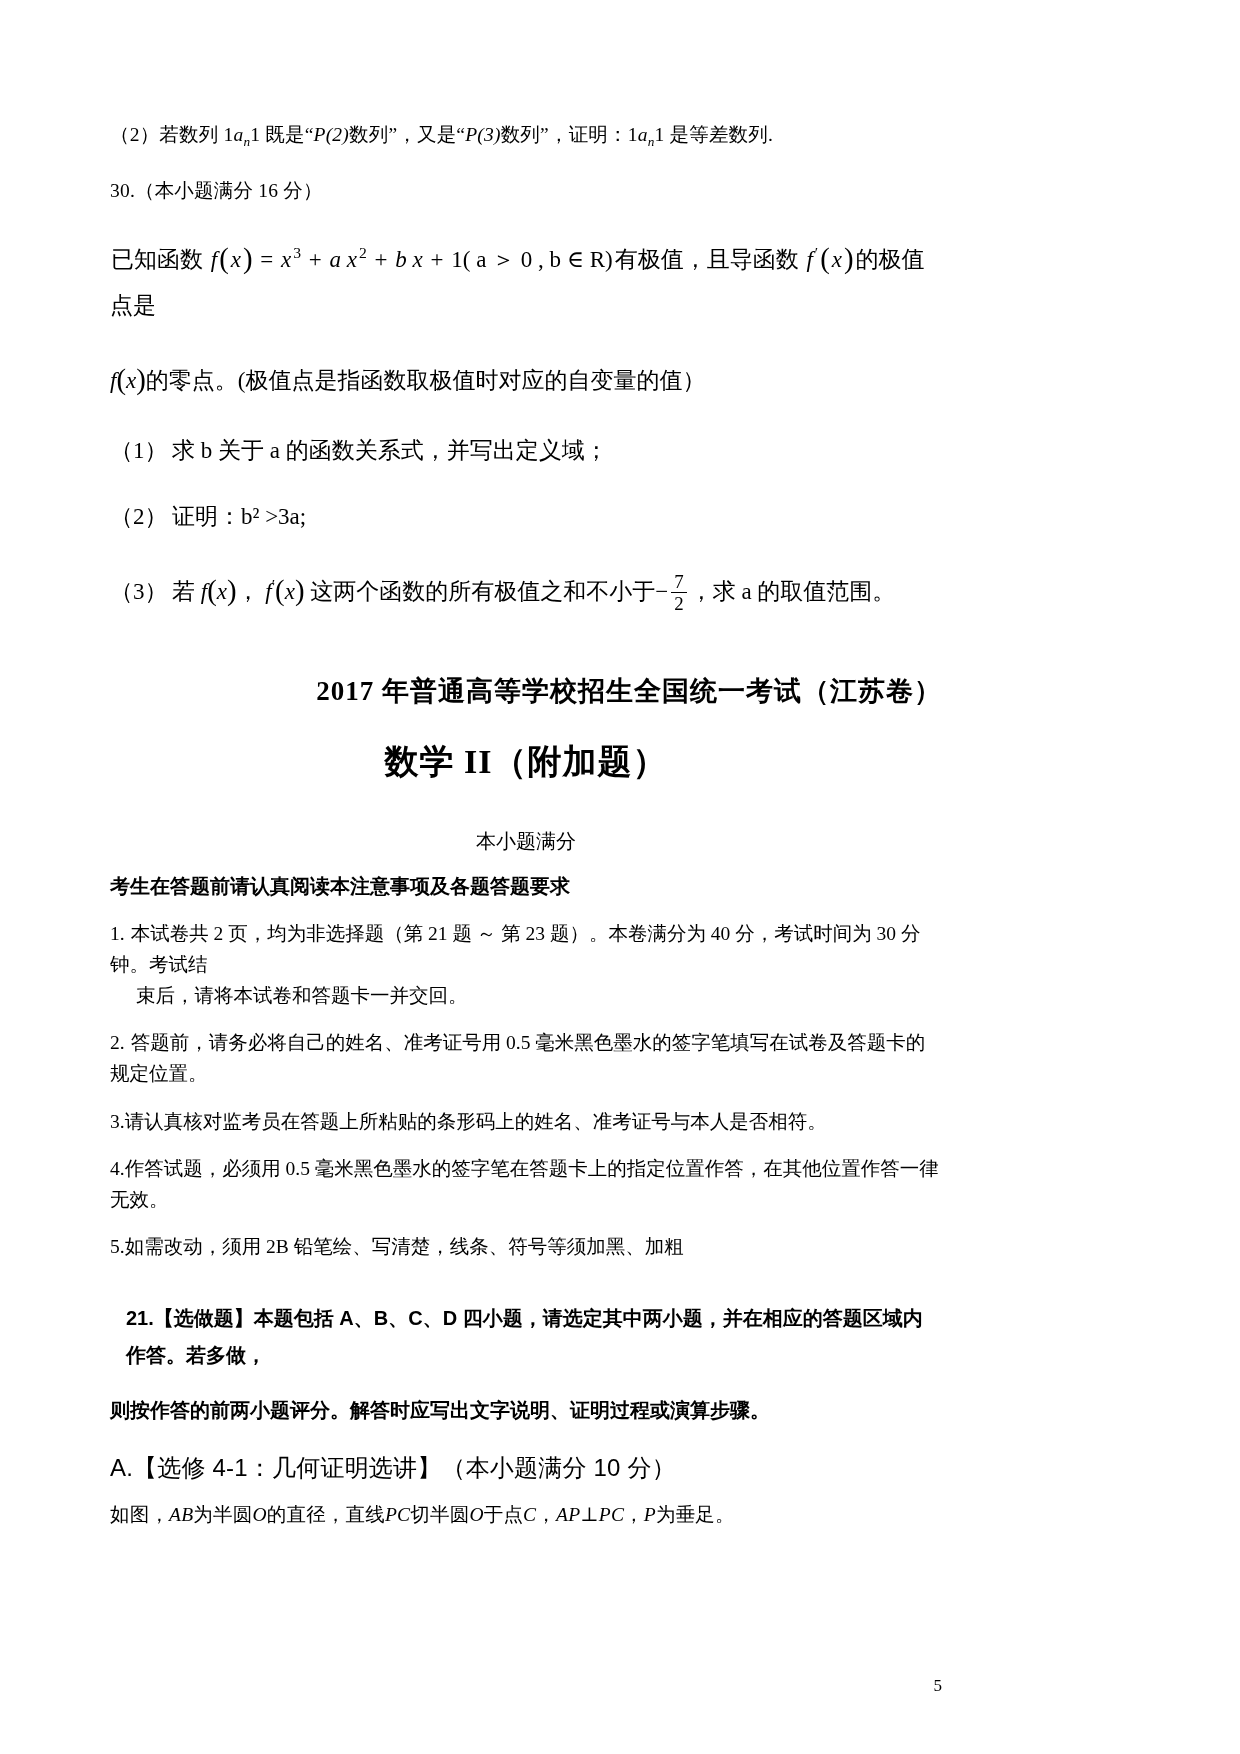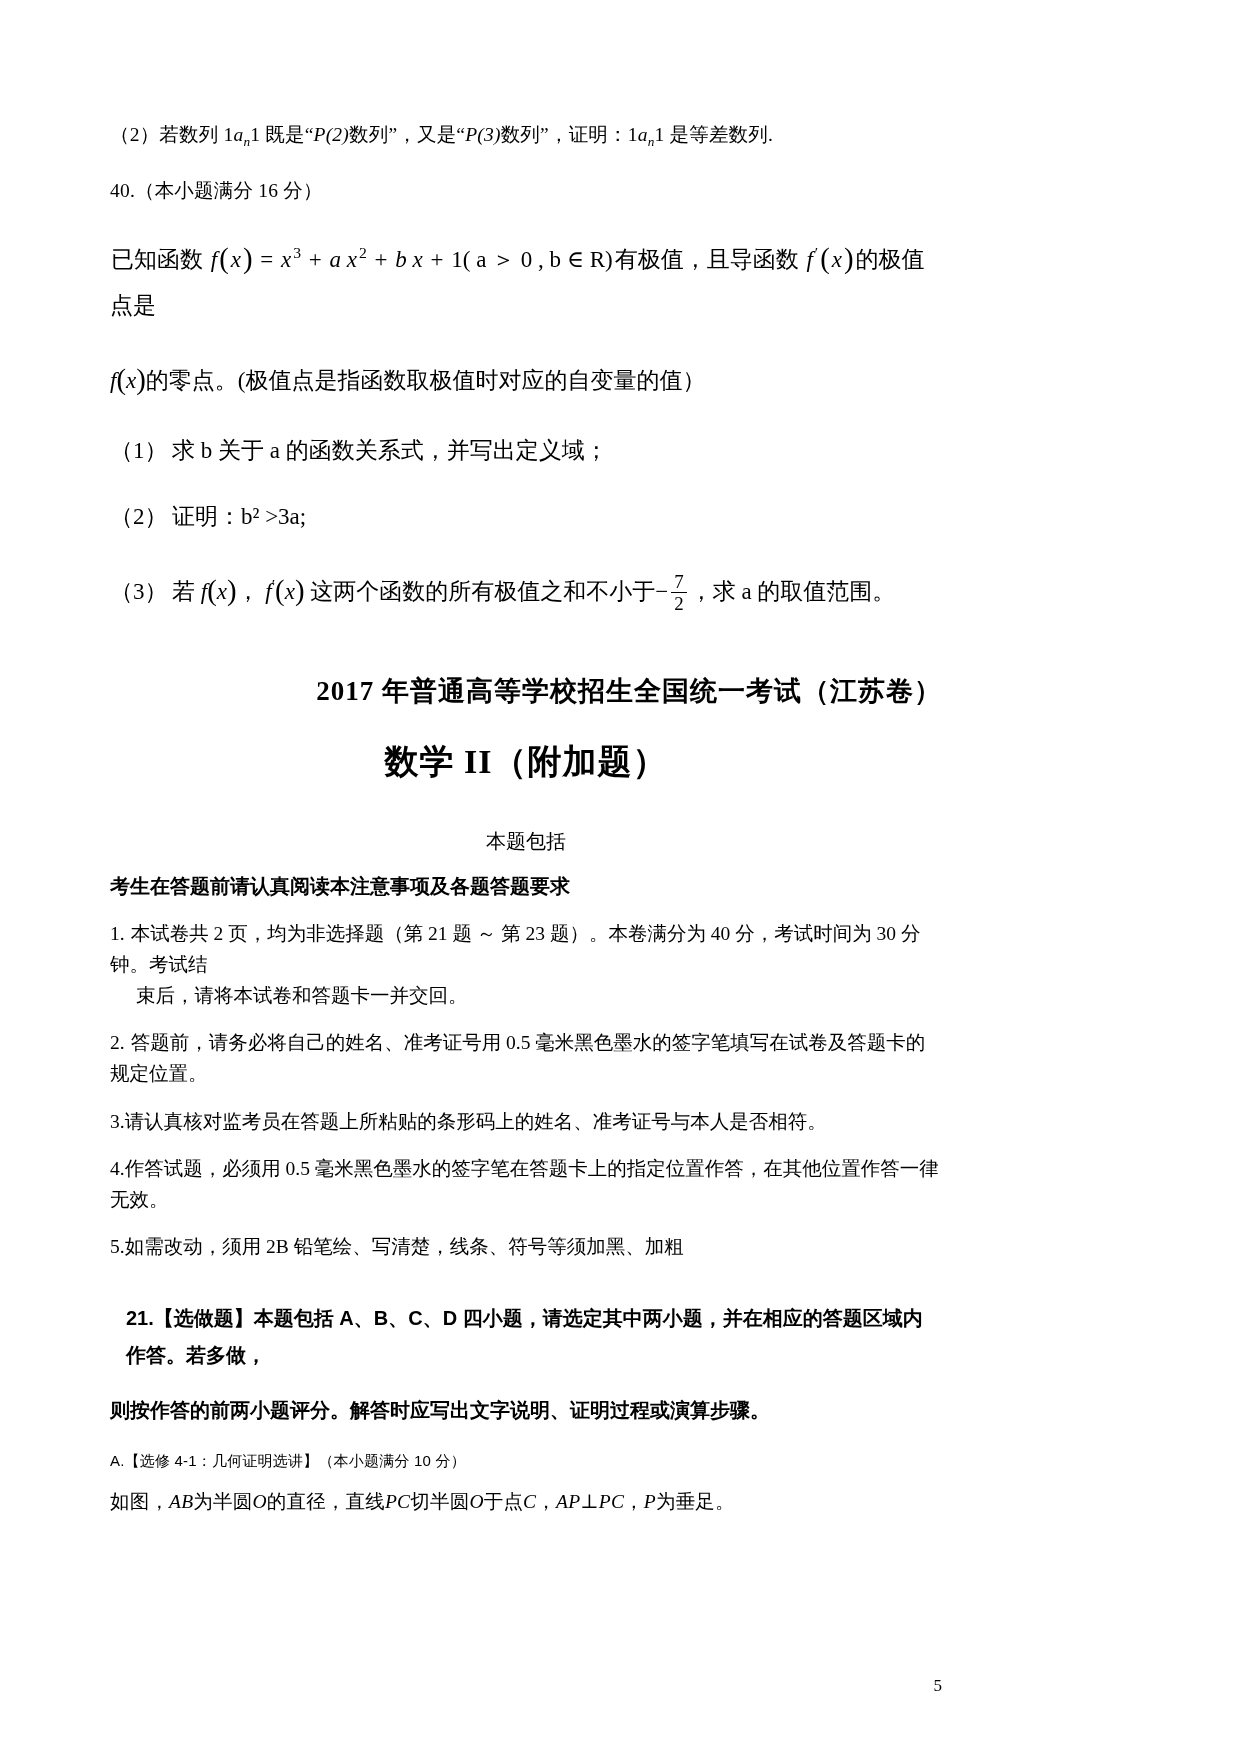--- a/index.html
+++ b/index.html
@@ -135,21 +135,21 @@
 </style>
 </head>
 <body>
 
 <div class="page">
 
   <p class="line">
     <span>（2）</span><span>若数列 1</span><span class="mi">a</span><span class="sub">n</span><span>1 既是“</span><span class="mi">P(2)</span><span>数列”，又是“</span><span class="mi">P(3)</span><span>数列”，证明：1</span><span class="mi">a</span><span class="sub">n</span><span>1 是等差数列.</span>
   </p>
 
-  <p class="line" style="margin-top:24px;">40.（本小题满分 16 分）</p>
+  <p class="line" style="margin-top:24px;">30.（本小题满分 16 分）</p>
 
   <p class="tall spaced">
     <span>已知函数</span>
     <span class="func">f</span><span class="paren-big">(</span><span class="mi">x</span><span class="paren-big">)</span>
     <span>=</span>
     <span class="mi">x</span><span class="supn">3</span>
     <span>+</span>
     <span class="mi">a x</span><span class="supn">2</span>
     <span>+</span>
     <span class="mi">b x</span>
@@ -173,21 +173,21 @@
   <p class="tall" style="margin-bottom:10px;">
     <span class="item-label">（3）</span><span>若</span>
     <span class="func">f</span><span class="paren-big">(</span><span class="mi">x</span><span class="paren-big">)</span><span>，</span>
     <span class="func">f</span><span class="supn">′</span><span class="paren-big">(</span><span class="mi">x</span><span class="paren-big">)</span>
     <span>这两个函数的所有极值之和不小于</span><span>−</span><span class="frac"><span class="num">7</span><span class="den">2</span></span><span>，求 a 的取值范围。</span>
   </p>
 
   <h1 class="title-main">2017 年普通高等学校招生全国统一考试（江苏卷）</h1>
   <h2 class="title-sub">数学 II（附加题）</h2>
 
-  <p class="notice-head">本题包括</p>
+  <p class="notice-head">本小题满分</p>
   <p class="bold-line">考生在答题前请认真阅读本注意事项及各题答题要求</p>
 
   <p class="notice-item">
     <span class="num-prefix">1.</span><span>本试卷共 2 页，均为非选择题（第 21 题 ～ 第 23 题）。本卷满分为 40 分，考试时间为 30 分钟。考试结</span>
     <span class="wrap2">束后，请将本试卷和答题卡一并交回。</span>
   </p>
 
   <p class="notice-item">
     <span class="num-prefix">2.</span><span>答题前，请务必将自己的姓名、准考证号用 0.5 毫米黑色墨水的签字笔填写在试卷及答题卡的规定位置。</span>
   </p>
@@ -200,20 +200,20 @@
     <span>4.</span><span>作答试题，必须用 0.5 毫米黑色墨水的签字笔在答题卡上的指定位置作答，在其他位置作答一律无效。</span>
   </p>
 
   <p class="notice-item">
     <span>5.</span><span>如需改动，须用 2B 铅笔绘、写清楚，线条、符号等须加黑、加粗</span>
   </p>
 
   <p class="q21">21.【选做题】本题包括 A、B、C、D 四小题，请选定其中两小题，并在相应的答题区域内作答。若多做，</p>
   <p class="q21b">则按作答的前两小题评分。解答时应写出文字说明、证明过程或演算步骤。</p>
 
-  <p class="line sans" style="font-size:15px;">A.【选修 4-1：几何证明选讲】（本小题满分 10 分）</p>
+  <p class="line sans" style="font-size:24px;">A.【选修 4-1：几何证明选讲】（本小题满分 10 分）</p>
 
   <p class="line" style="font-size:19.5px;">
     <span>如图，</span><span class="mi">AB</span><span>为半圆</span><span class="mi">O</span><span>的直径，直线</span><span class="mi">PC</span><span>切半圆</span><span class="mi">O</span><span>于点</span><span class="mi">C</span><span>，</span><span class="mi">AP⊥PC</span><span>，</span><span class="mi">P</span><span>为垂足。</span>
   </p>
 
   <div class="pagenum">5</div>
 </div>
 
 </body></html>

